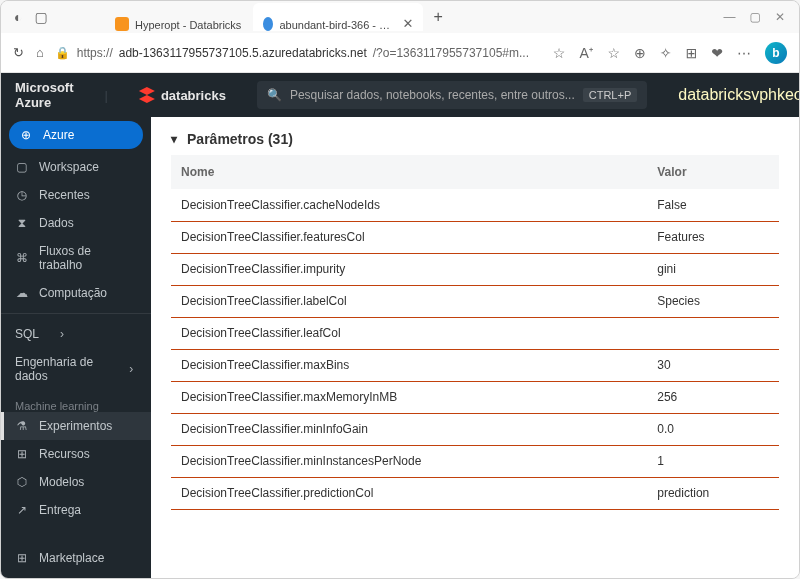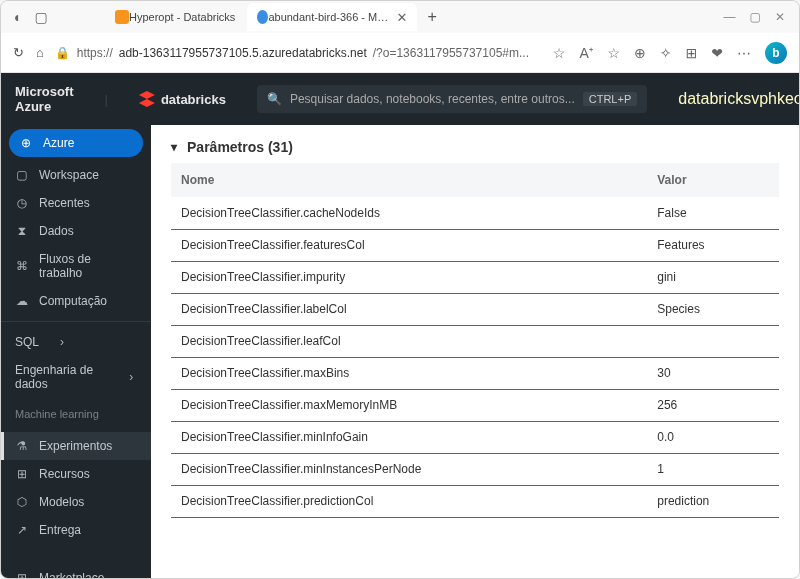--- a/index.html
+++ b/index.html
@@ -1,48 +1,48 @@
 <!DOCTYPE html>
 <html><head>
 <meta charset="utf-8">
 <style>
 *{box-sizing:border-box;margin:0;padding:0;font-family:"Segoe UI",Arial,sans-serif}
 body{width:800px;height:579px;overflow:hidden;background:#f5f5f5;border:1px solid #d0d0d0;border-radius:8px}
 .titlebar{height:32px;display:flex;align-items:center;background:#f8f8f8;padding:0 4px}
 .titlebar .tabs{display:flex;gap:2px;margin-left:100px;align-items:center;height:100%}
-.titlebar .tab{display:flex;align-items:center;gap:0;height:28px;padding:0 10px;font-size:11px;color:#444;border-radius:6px 6px 0 0;max-width:170px;overflow:hidden;white-space:nowrap}
+.titlebar .tab{display:flex;align-items:flex-end;gap:6px;height:28px;padding:0 10px;font-size:11px;color:#444;border-radius:6px 6px 0 0;max-width:170px;overflow:hidden;white-space:nowrap}
 .titlebar .tab.active{background:#fff}
 .titlebar .fav{width:14px;height:14px;display:inline-block;border-radius:3px}
 .titlebar .fav.orange{background:#f8941e}
 .titlebar .fav.blue{background:#3a8de0;border-radius:50%}
 .titlebar .close{color:#666;font-size:13px;margin-left:4px}
 .titlebar .plus{margin-left:8px;color:#555;font-size:16px}
 .titlebar .winctrl{margin-left:auto;display:flex;gap:14px;color:#888;font-size:12px;padding-right:10px}
 .titlebar .iconsleft{display:flex;gap:12px;color:#666;font-size:14px;position:absolute;left:14px}
 .addrbar{height:40px;background:#fff;display:flex;align-items:center;padding:0 12px;gap:12px;color:#555;font-size:13px;border-bottom:1px solid #e5e5e5}
 .addrbar .url{flex:1;display:flex;align-items:center;gap:6px;font-size:12px;color:#666}
 .addrbar .url .host{color:#333}
 .addrbar .icons{display:flex;gap:14px;color:#666;font-size:14px;align-items:center}
 .bing{width:22px;height:22px;background:linear-gradient(135deg,#0fb6c9,#0a7ab8);border-radius:50%;display:flex;align-items:center;justify-content:center;color:#fff;font-weight:600;font-size:12px}
-.appbar{height:52px;background:#1f272d;display:flex;align-items:center;padding:0 14px;gap:31px;color:#e6e6e6;font-size:13px}
+.appbar{height:44px;background:#1f272d;display:flex;align-items:center;padding:0 14px;gap:31px;color:#e6e6e6;font-size:13px}
 .appbar .azure{font-weight:600;font-size:13px}
 .appbar .dbx{display:flex;align-items:center;gap:6px;font-weight:600}
 .appbar .dbx .logo{width:16px;height:16px;background:#ff3a2e;display:inline-block;clip-path:polygon(50% 0,100% 25%,50% 50%,100% 75%,50% 100%,0 75%,50% 50%,0 25%)}
 .appbar .search{flex:0 0 290px;background:#2c343b;border-radius:4px;height:28px;display:flex;align-items:center;padding:0 10px;gap:8px;color:#aaa;font-size:12px}
 .appbar .shortcut{background:#3a4249;border-radius:2px;padding:1px 6px;font-size:11px;color:#ccc;margin-left:auto}
 .appbar .org{color:#fef9c3;font-size:16px;}
 .appbar .right{display:flex;gap:14px;color:#bbb;margin-left:auto;font-size:14px}
 .main{display:flex;height:calc(100% - 116px)}
 .sidebar{width:150px;background:#1f272d;color:#c2c8cc;font-size:12px;overflow:hidden}
 .sidebar .item{display:flex;align-items:center;gap:10px;padding:7px 14px;cursor:pointer}
 .sidebar .item .ic{width:14px;text-align:center;color:#aab0b5}
 .sidebar .item.active{background:#0a6ed1;color:#fff;border-radius:18px;margin:4px 8px;padding:7px 10px}
 .sidebar .item.active .ic{color:#fff}
 .sidebar .item.selected{background:#2e363d;border-left:3px solid #e0e0e0;padding-left:11px}
-.sidebar .section{padding:10px 14px 12px;color:#7b8187;font-size:11px}
+.sidebar .section{padding:10px 14px 0;color:#7b8187;font-size:11px}
 .sidebar .sep{border-top:1px solid #333a40;margin:6px 0}
 .content{flex:1;background:#fff;overflow:auto;padding:14px 20px}
 .content .header{display:flex;align-items:center;gap:10px;font-size:14px;font-weight:600;color:#333;margin-bottom:8px}
 .content .chev{font-size:12px}
 .ptable{width:100%;border-collapse:collapse;font-size:12px;color:#333}
 .ptable thead th{text-align:left;background:#f5f6f7;padding:10px 10px;font-weight:700;color:#666;font-size:12px}
 .ptable td{padding:8px 10px;border-bottom:1px solid #c2410c}
 .ptable tbody tr{height:32px}
 </style>
 </head>

